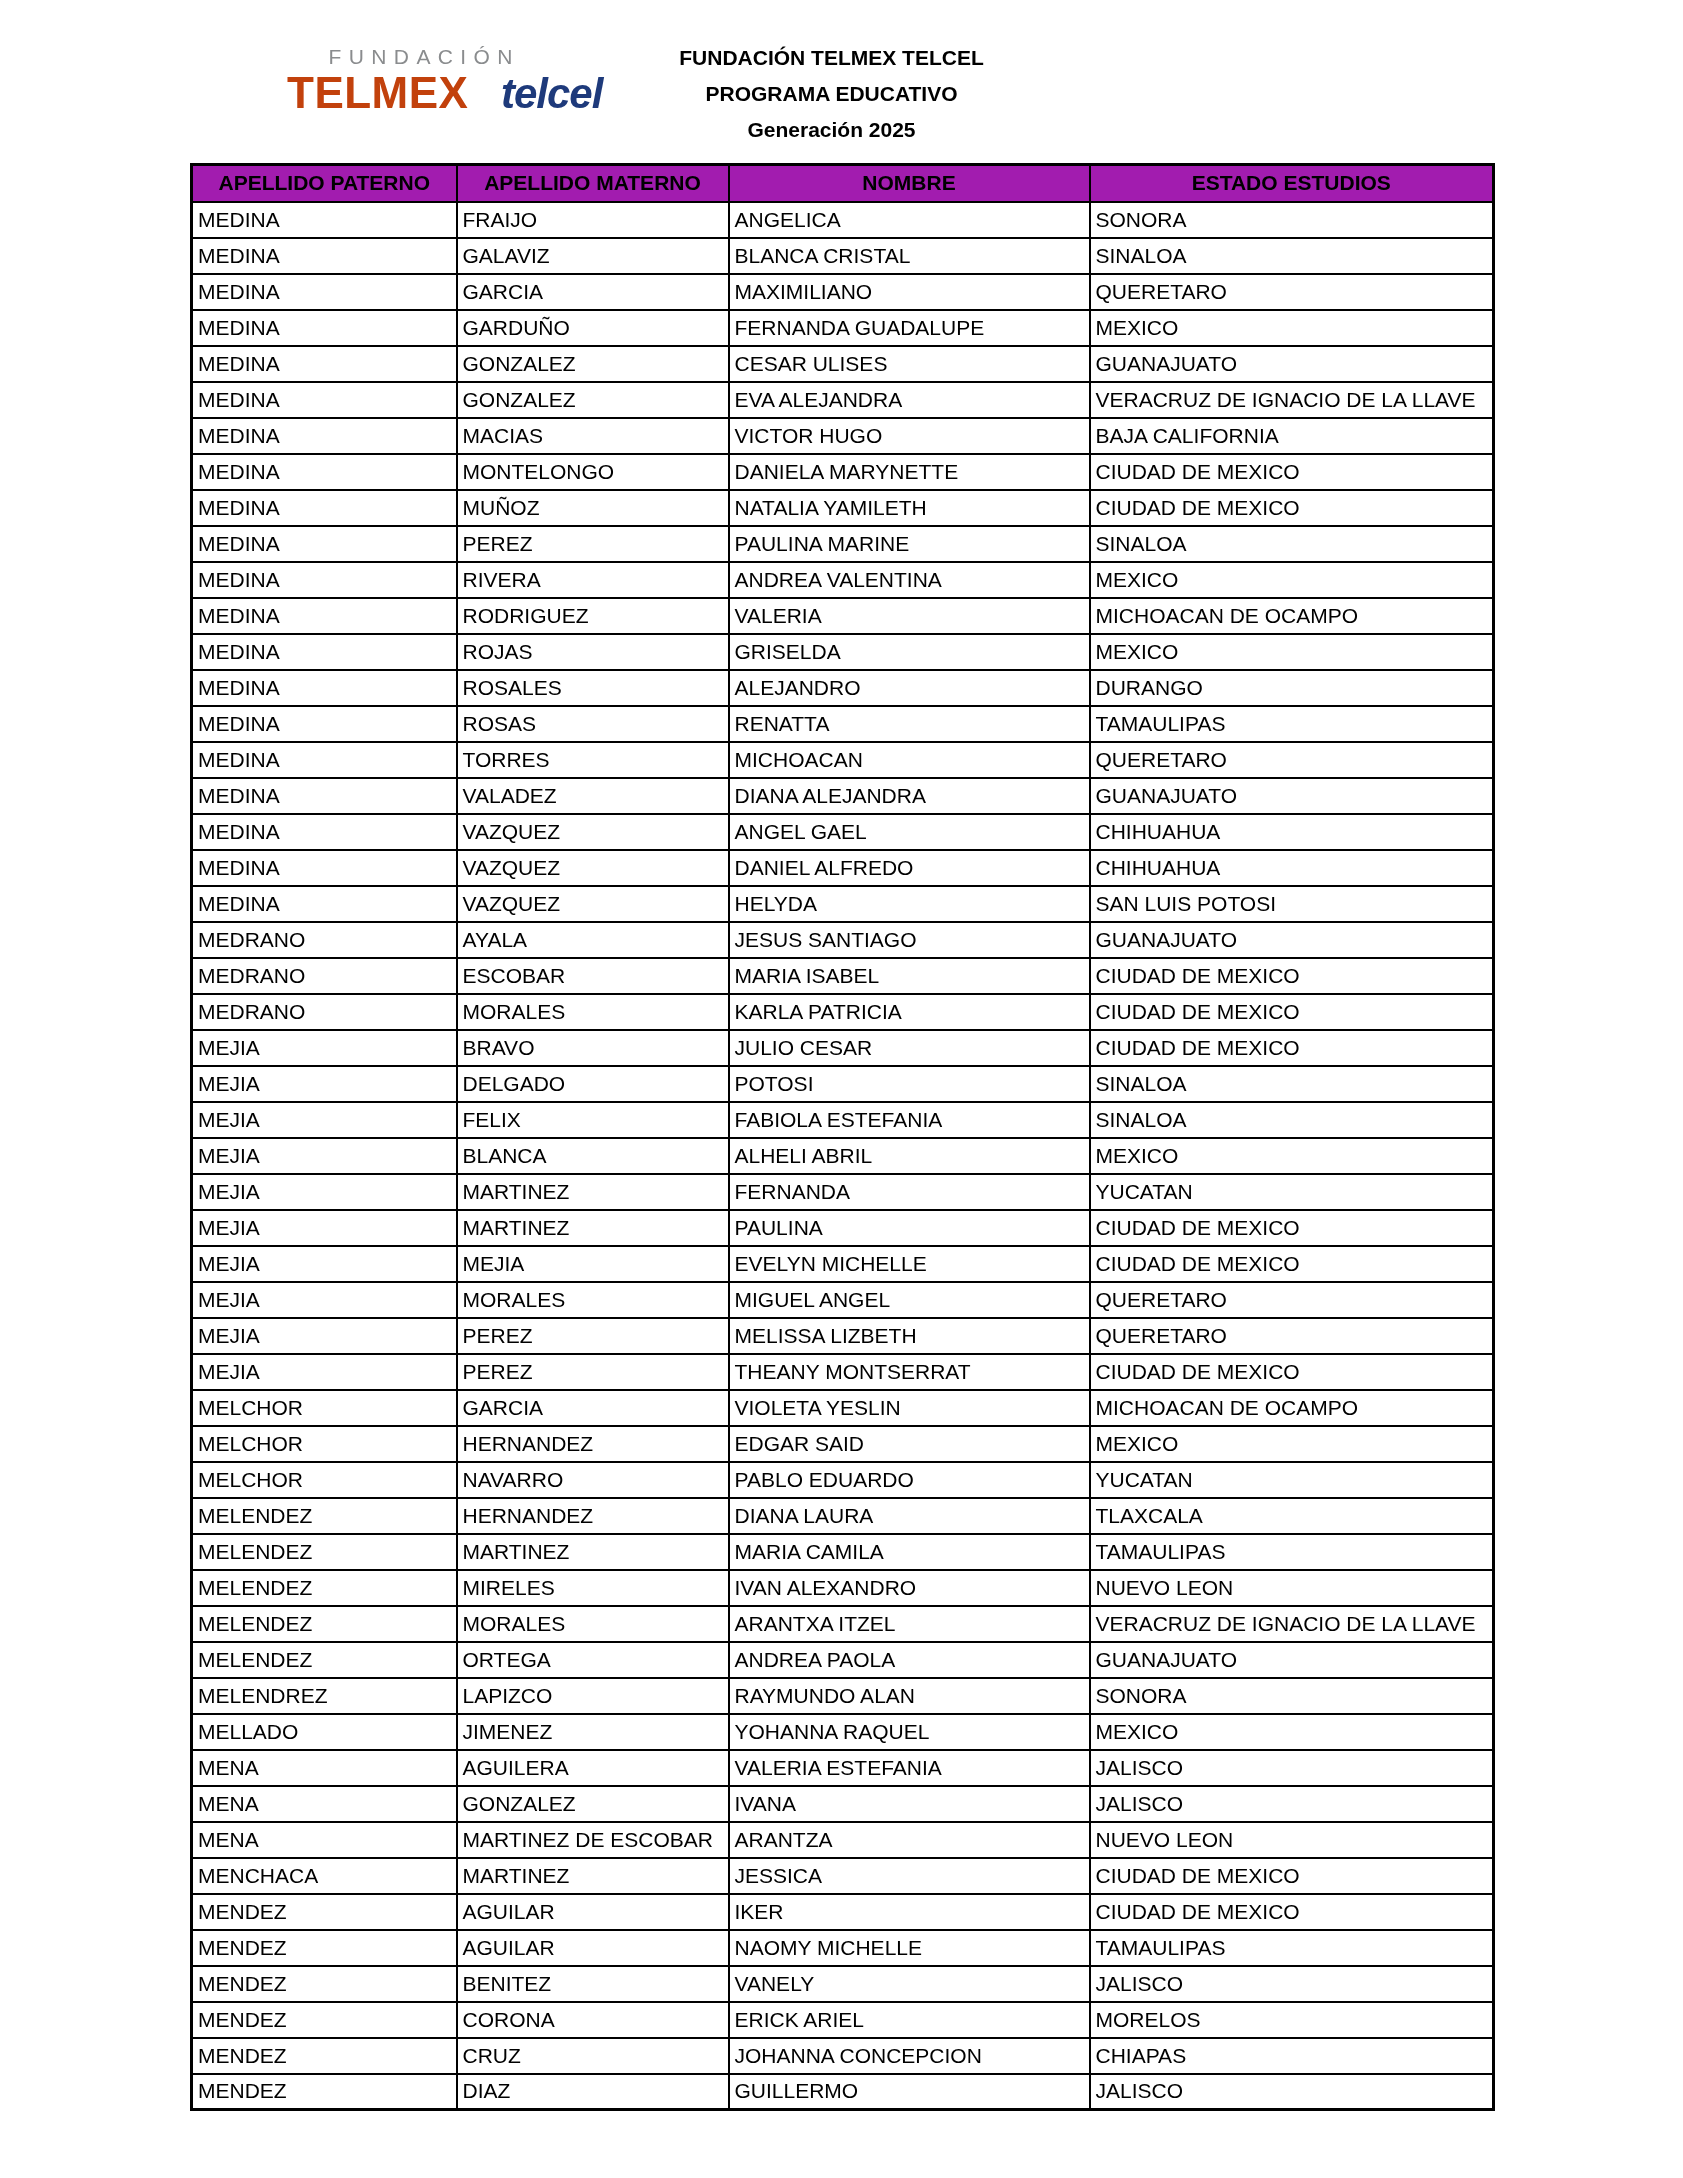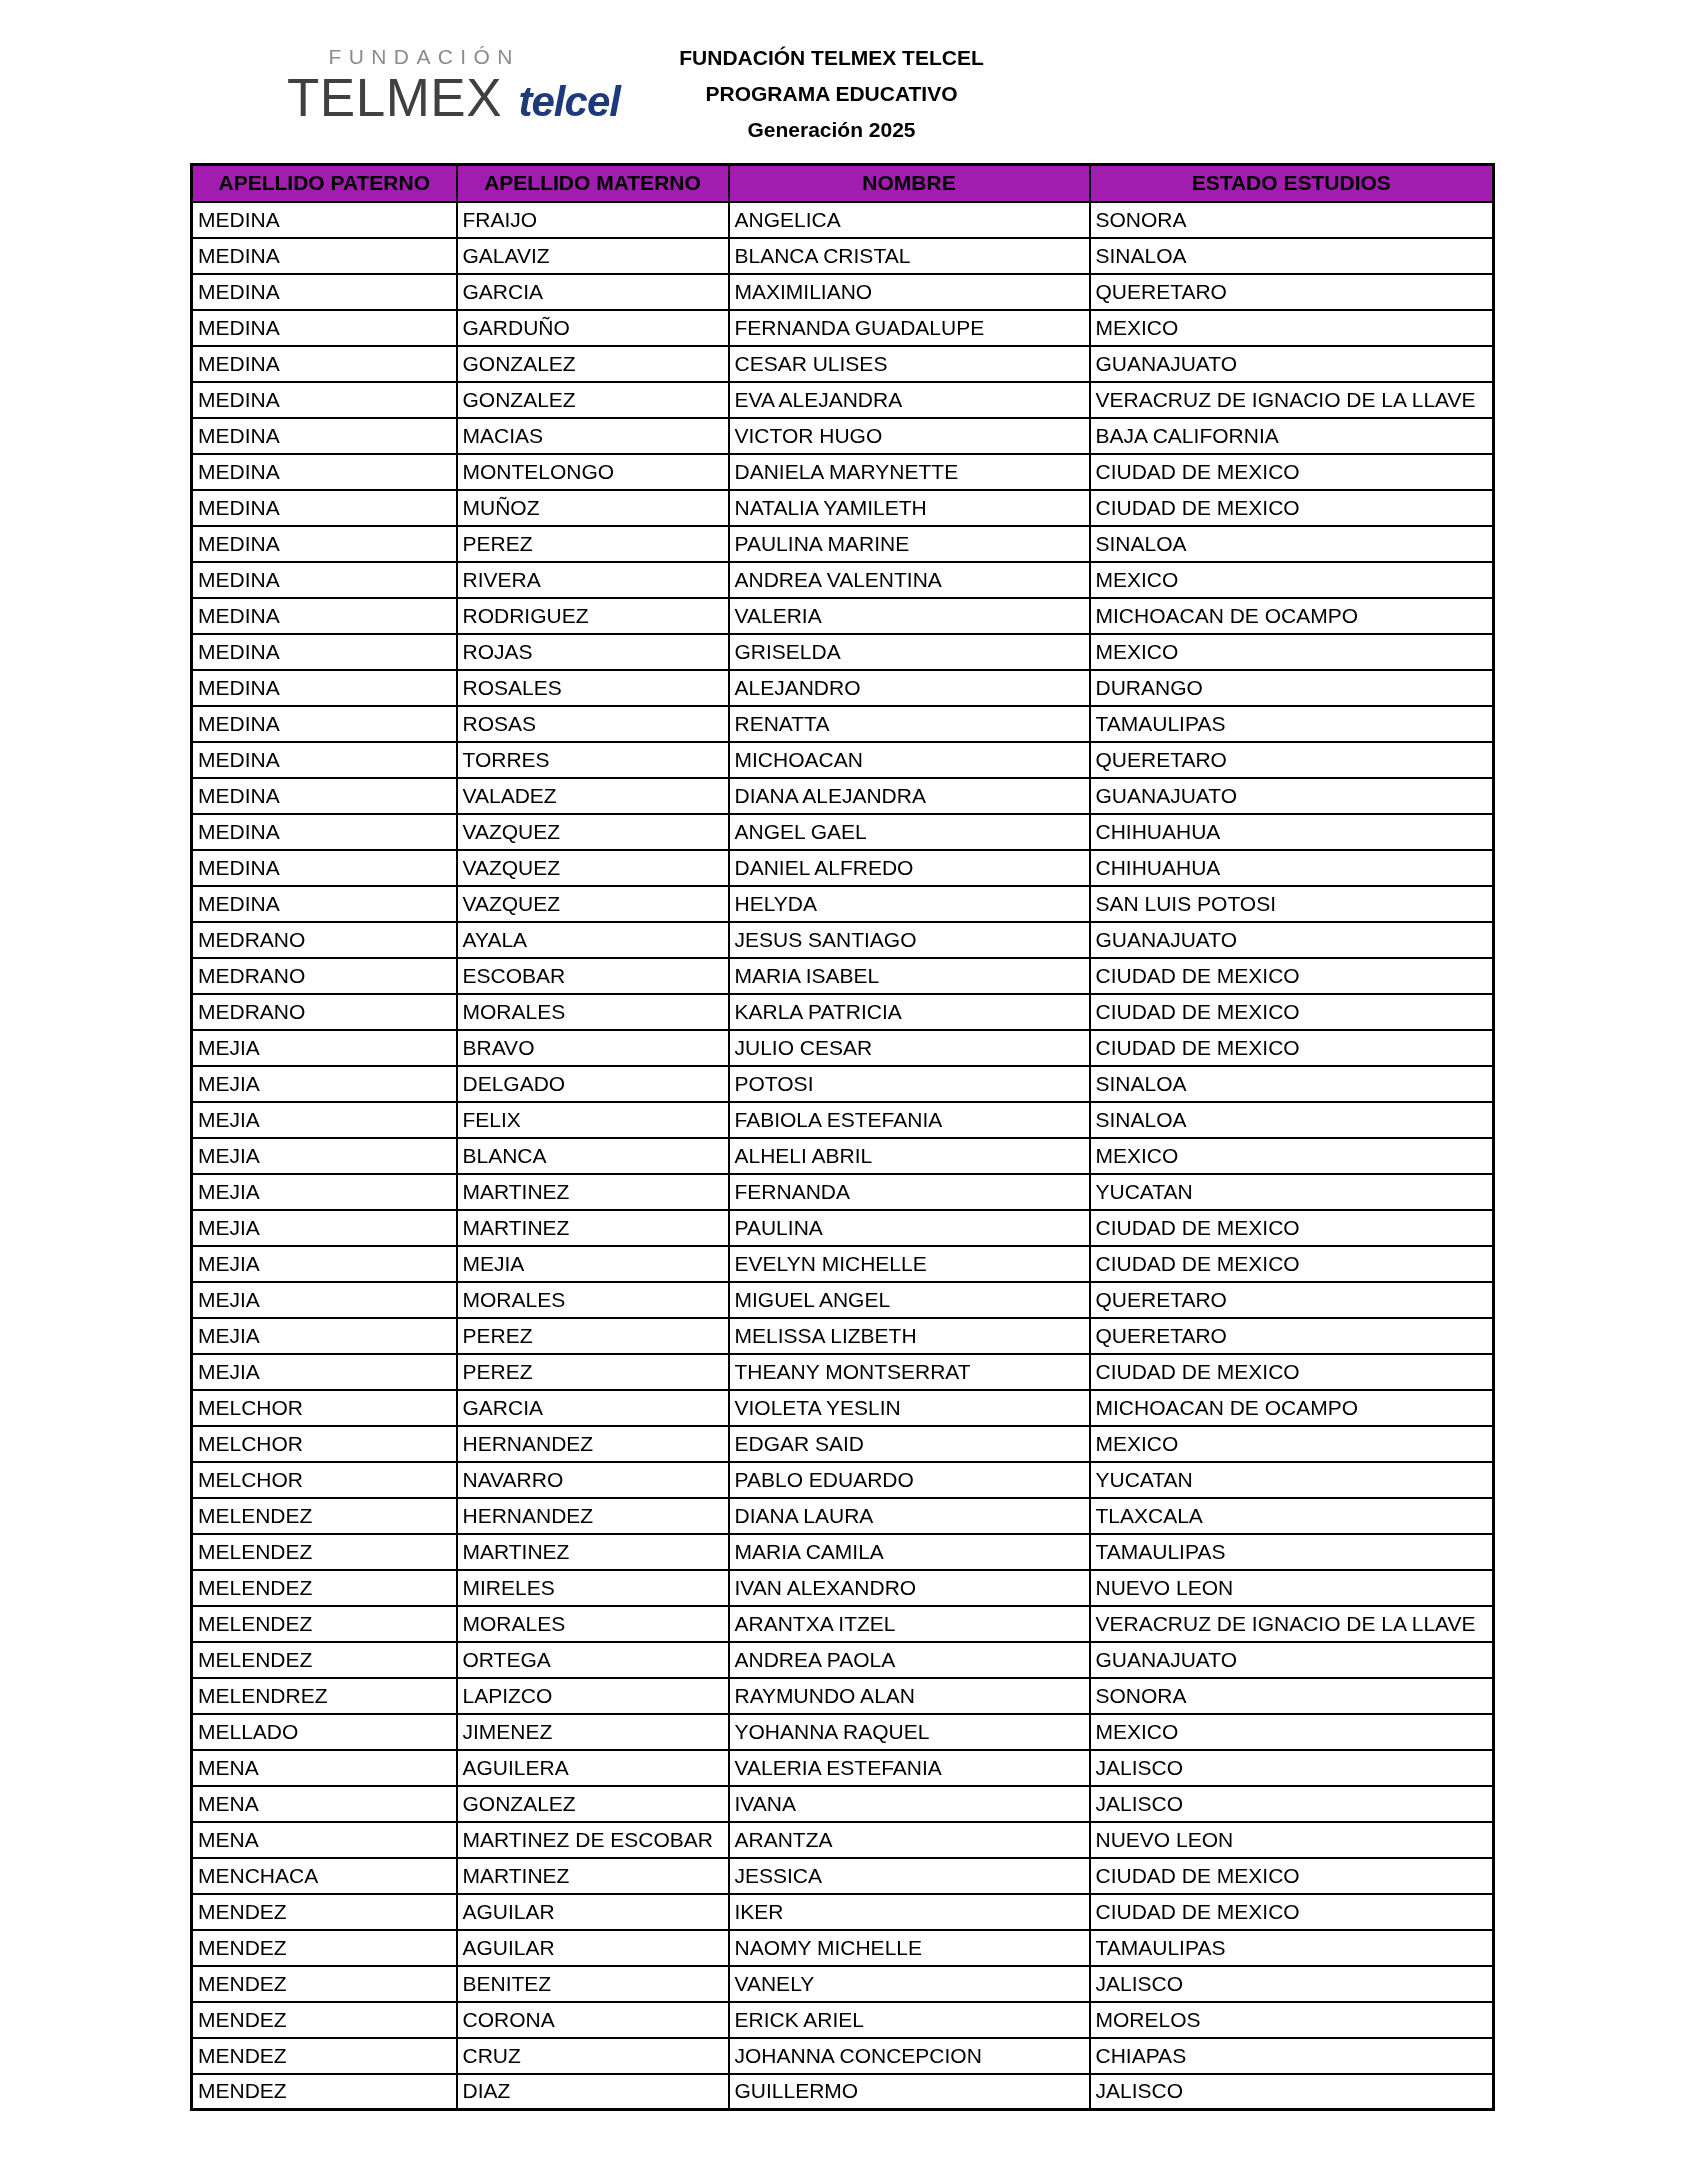--- a/index.html
+++ b/index.html
@@ -31,31 +31,31 @@
     font-weight:400;
     letter-spacing:7.4px;
     text-indent:7.4px;
   }
   .logo-row {
     display:block;
     margin-top:4px;
     white-space:nowrap;
   }
   .logo-telmex {
-    color:#404040;
-    font-size:53px;
-    font-weight:normal;
+    color:#c2410c;
+    font-size:44px;
+    font-weight:bold;
     letter-spacing:0.5px;
   }
   .logo-telcel {
     color:#1e3a7b;
     font-size:42px;
     font-weight:bold;
     font-style:italic;
-    margin-left:12px;
+    margin-left:28px;
     letter-spacing:-1px;
   }
 
   
   .title-block {
     position:absolute;
     left:188px;
     top:40px;
     width:1287px;
     text-align:center;

